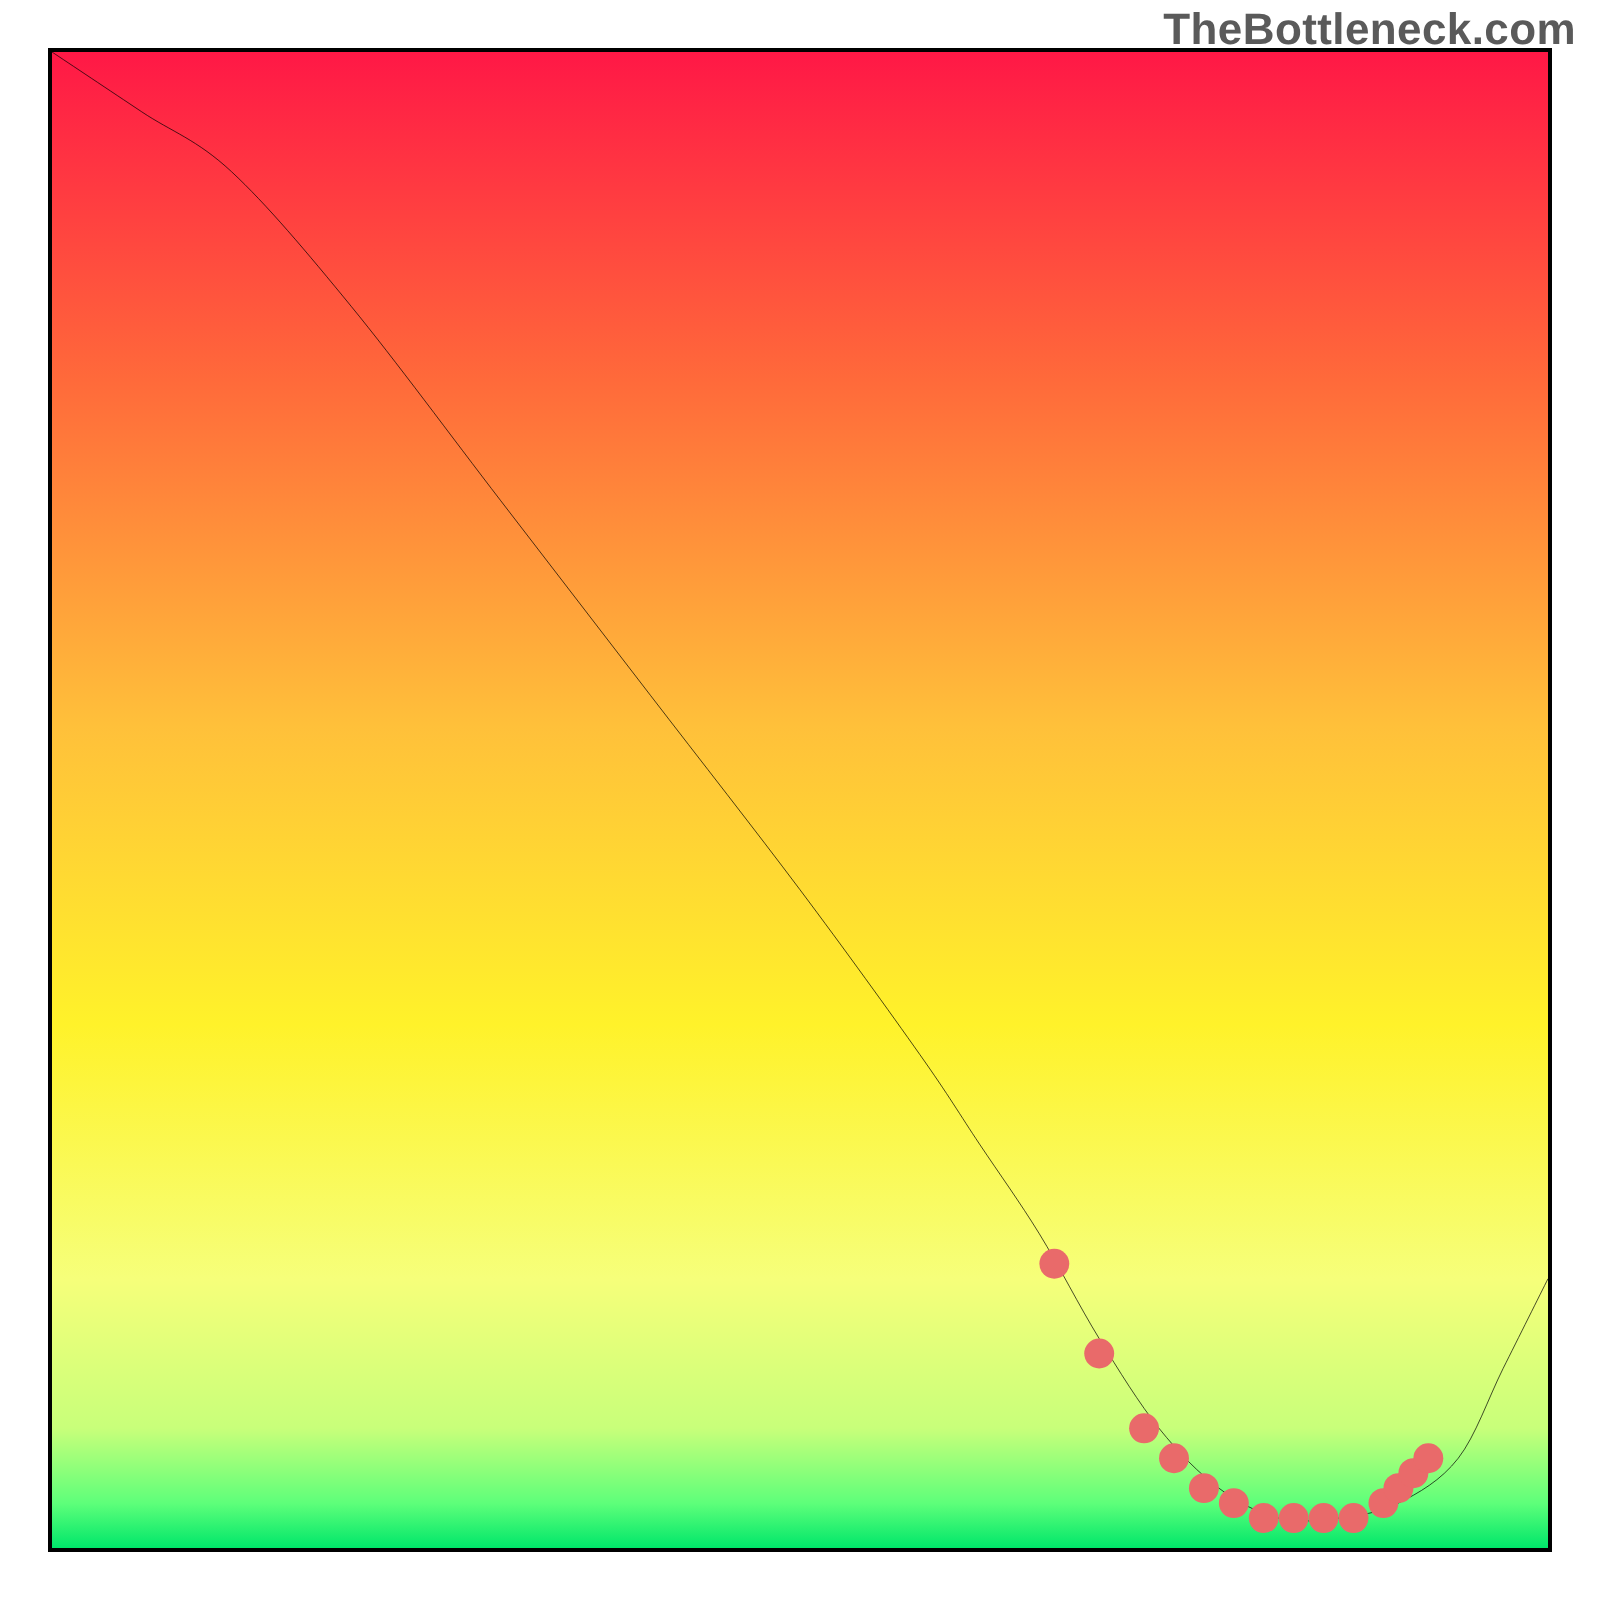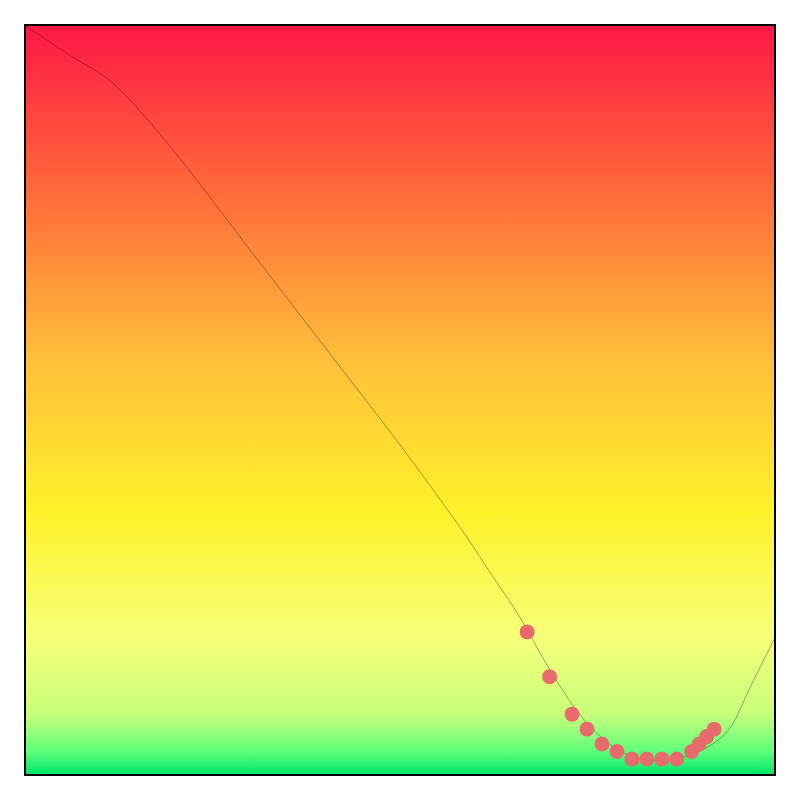--- a/index.html
+++ b/index.html
@@ -40,20 +40,21 @@
     display: block;
     width: 100%;
     height: 100%;
   }
 </style>
 </head>
 <body>
 
 <div class="stage">
 
+  <div class="watermark">TheBottleneck.com</div>
 
   <div class="chart-box">
     <svg class="plot" viewBox="0 0 100 100" preserveAspectRatio="none">
       <defs>
         <linearGradient id="heat" x1="0" y1="0" x2="0" y2="1">
           <stop id="g0" offset="0%" stop-color="#ff1846"></stop>
           <stop id="g1" offset="22%" stop-color="#ff6a3a"></stop>
           <stop id="g2" offset="45%" stop-color="#ffc03a"></stop>
           <stop id="g3" offset="65%" stop-color="#fff22a"></stop>
           <stop id="g4" offset="82%" stop-color="#f6ff7a"></stop>

